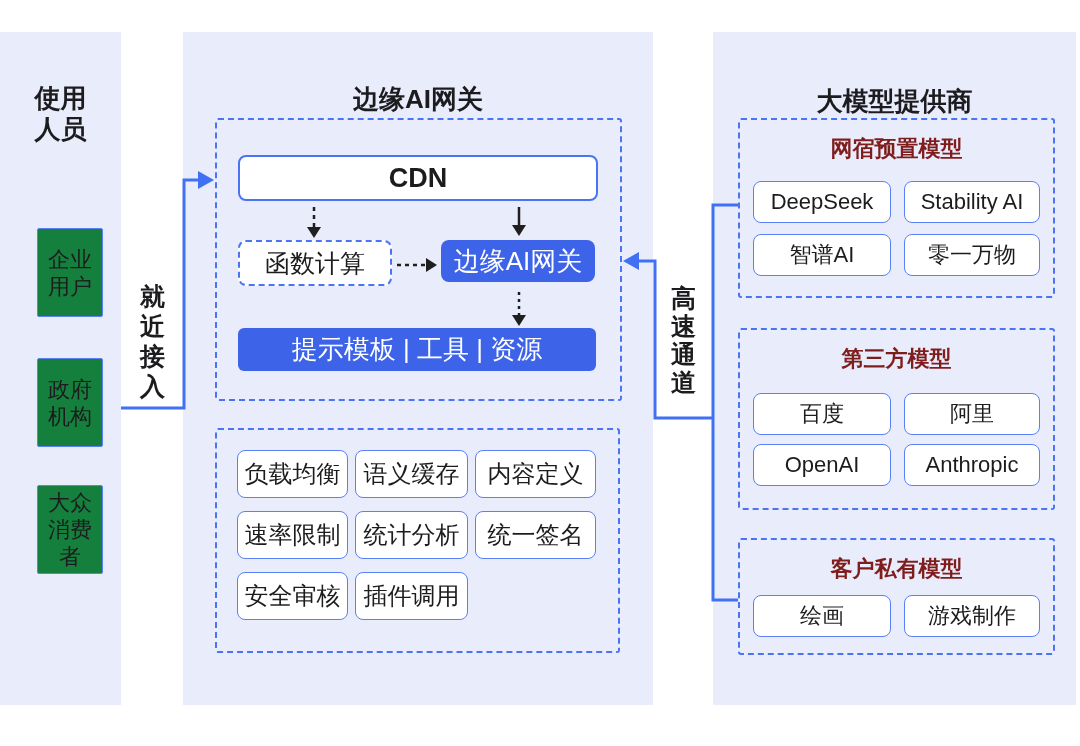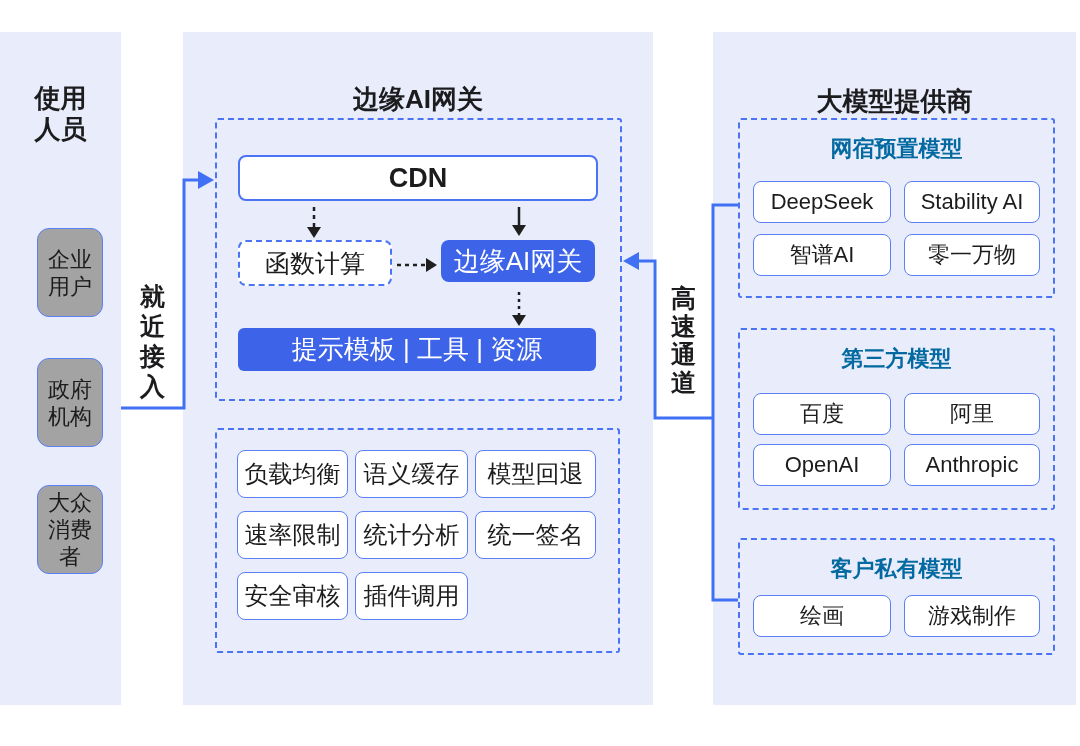--- a/index.html
+++ b/index.html
@@ -9,22 +9,22 @@
   }
   .panel { position:absolute; top:32px; height:673px; background:#e9ecfb; }
   .panel-title {
     position:absolute; left:0; width:100%; text-align:center;
     font-size:26px; font-weight:700; color:#1c1c1e; line-height:31px;
   }
   
   .users-panel { left:0; width:121px; }
   .users-panel .panel-title { top:29px; }
   .ubox {
-    position:absolute; left:37px; width:64px; height:87px; background:#a3a3a3;
-    border:1.5px solid #5b80f5; border-radius:12px;
+    position:absolute; left:37px; width:64px; height:87px; background:#15803d;
+    border:1.5px solid #5b80f5; border-radius:2px;
     display:flex; flex-direction:column; align-items:center; justify-content:center;
     font-size:22px; line-height:27px; text-align:center;
   }
   
   .gateway-panel { left:183px; width:470px; }
   .gateway-panel .panel-title { top:30px; }
   .dashed { position:absolute; border:2px dashed #4a74f3; border-radius:3px; }
   .core-box   { left:32px; top:86px;  width:403px; height:279px; }
   .caps-box   { left:32px; top:396px; width:401px; height:221px; }
   .wbox {
@@ -46,21 +46,21 @@
     background:#ffffff; border:1.5px solid #5b80f5; border-radius:8px;
     display:flex; align-items:center; justify-content:center; font-size:24px;
   }
   
   .providers-panel { left:713px; width:363px; }
   .providers-panel .panel-title { top:30px;margin-top:24px; }
   .group { position:absolute; left:25px; width:313px; border:2px dashed #4a74f3; border-radius:3px; }
   .group-1 { top:86px;  height:176px; }
   .group-2 { top:296px; height:178px; }
   .group-3 { top:506px; height:113px; }
-  .gtitle { margin:0; padding-top:14px; text-align:center; font-size:22px; font-weight:700; color:#0369a1; }
+  .gtitle { margin:0; padding-top:14px; text-align:center; font-size:22px; font-weight:700; color:#7f1d1d; }
   .models {
     position:absolute; left:13px; right:13px;
     display:grid; grid-template-columns:138px 136px; justify-content:space-between;text-align:right;
   }
   .group-1 .models { top:61px; row-gap:11px; }
   .group-2 .models { top:63px; row-gap:9px; }
   .group-3 .models { top:55px; }
   .model {
     height:40px; background:#ffffff; border:1.5px solid #5b80f5; border-radius:8px;
     display:flex; align-items:center; justify-content:center; font-size:22px; color:#1c1c1e;
@@ -105,21 +105,21 @@
       <div class="wbox cdn-box">CDN</div>
       <div class="wbox func-box">函数计算</div>
       <div class="wbox gw-box">边缘AI网关</div>
       <div class="wbox res-bar">提示模板 | 工具 | 资源</div>
     </div>
 
     <div class="dashed caps-box">
       <div class="caps-grid">
         <div class="cap">负载均衡</div>
         <div class="cap">语义缓存</div>
-        <div class="cap">模型回退</div>
+        <div class="cap">内容定义</div>
         <div class="cap">速率限制</div>
         <div class="cap">统计分析</div>
         <div class="cap">统一签名</div>
         <div class="cap">安全审核</div>
         <div class="cap">插件调用</div>
       </div>
     </div>
   </section>
 
   <div class="vlabel highspeed-label">高速通道</div>

